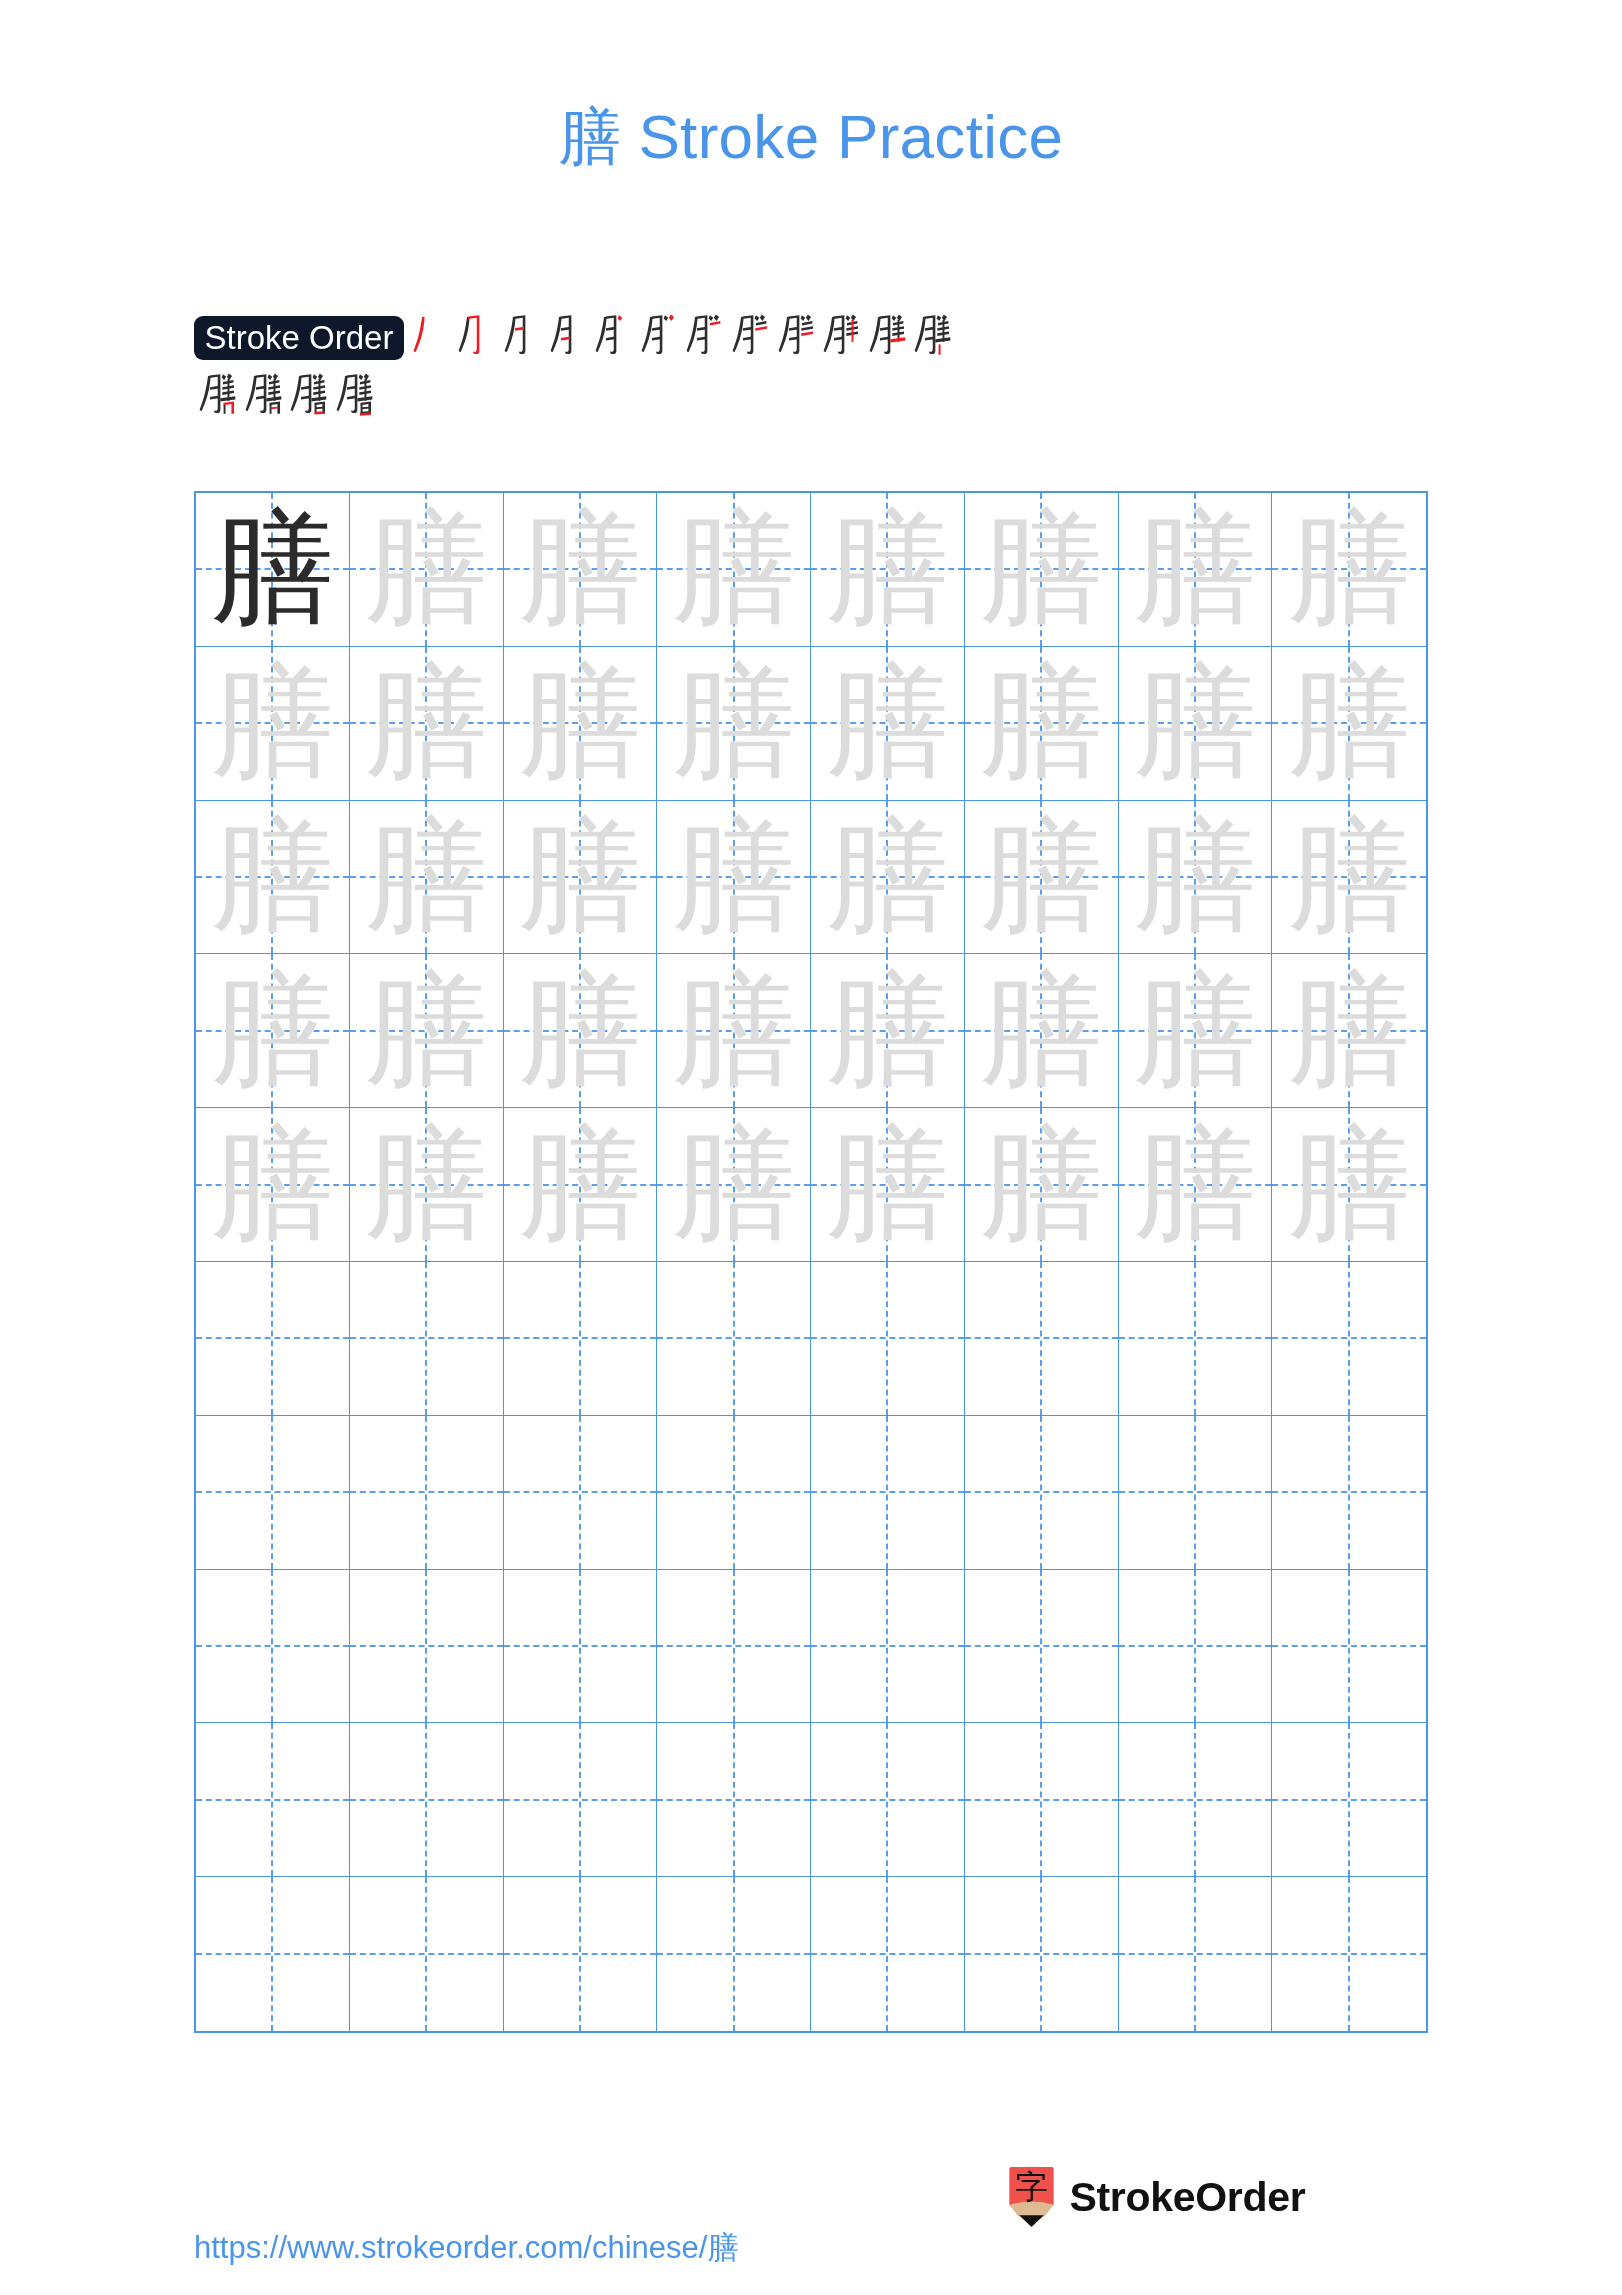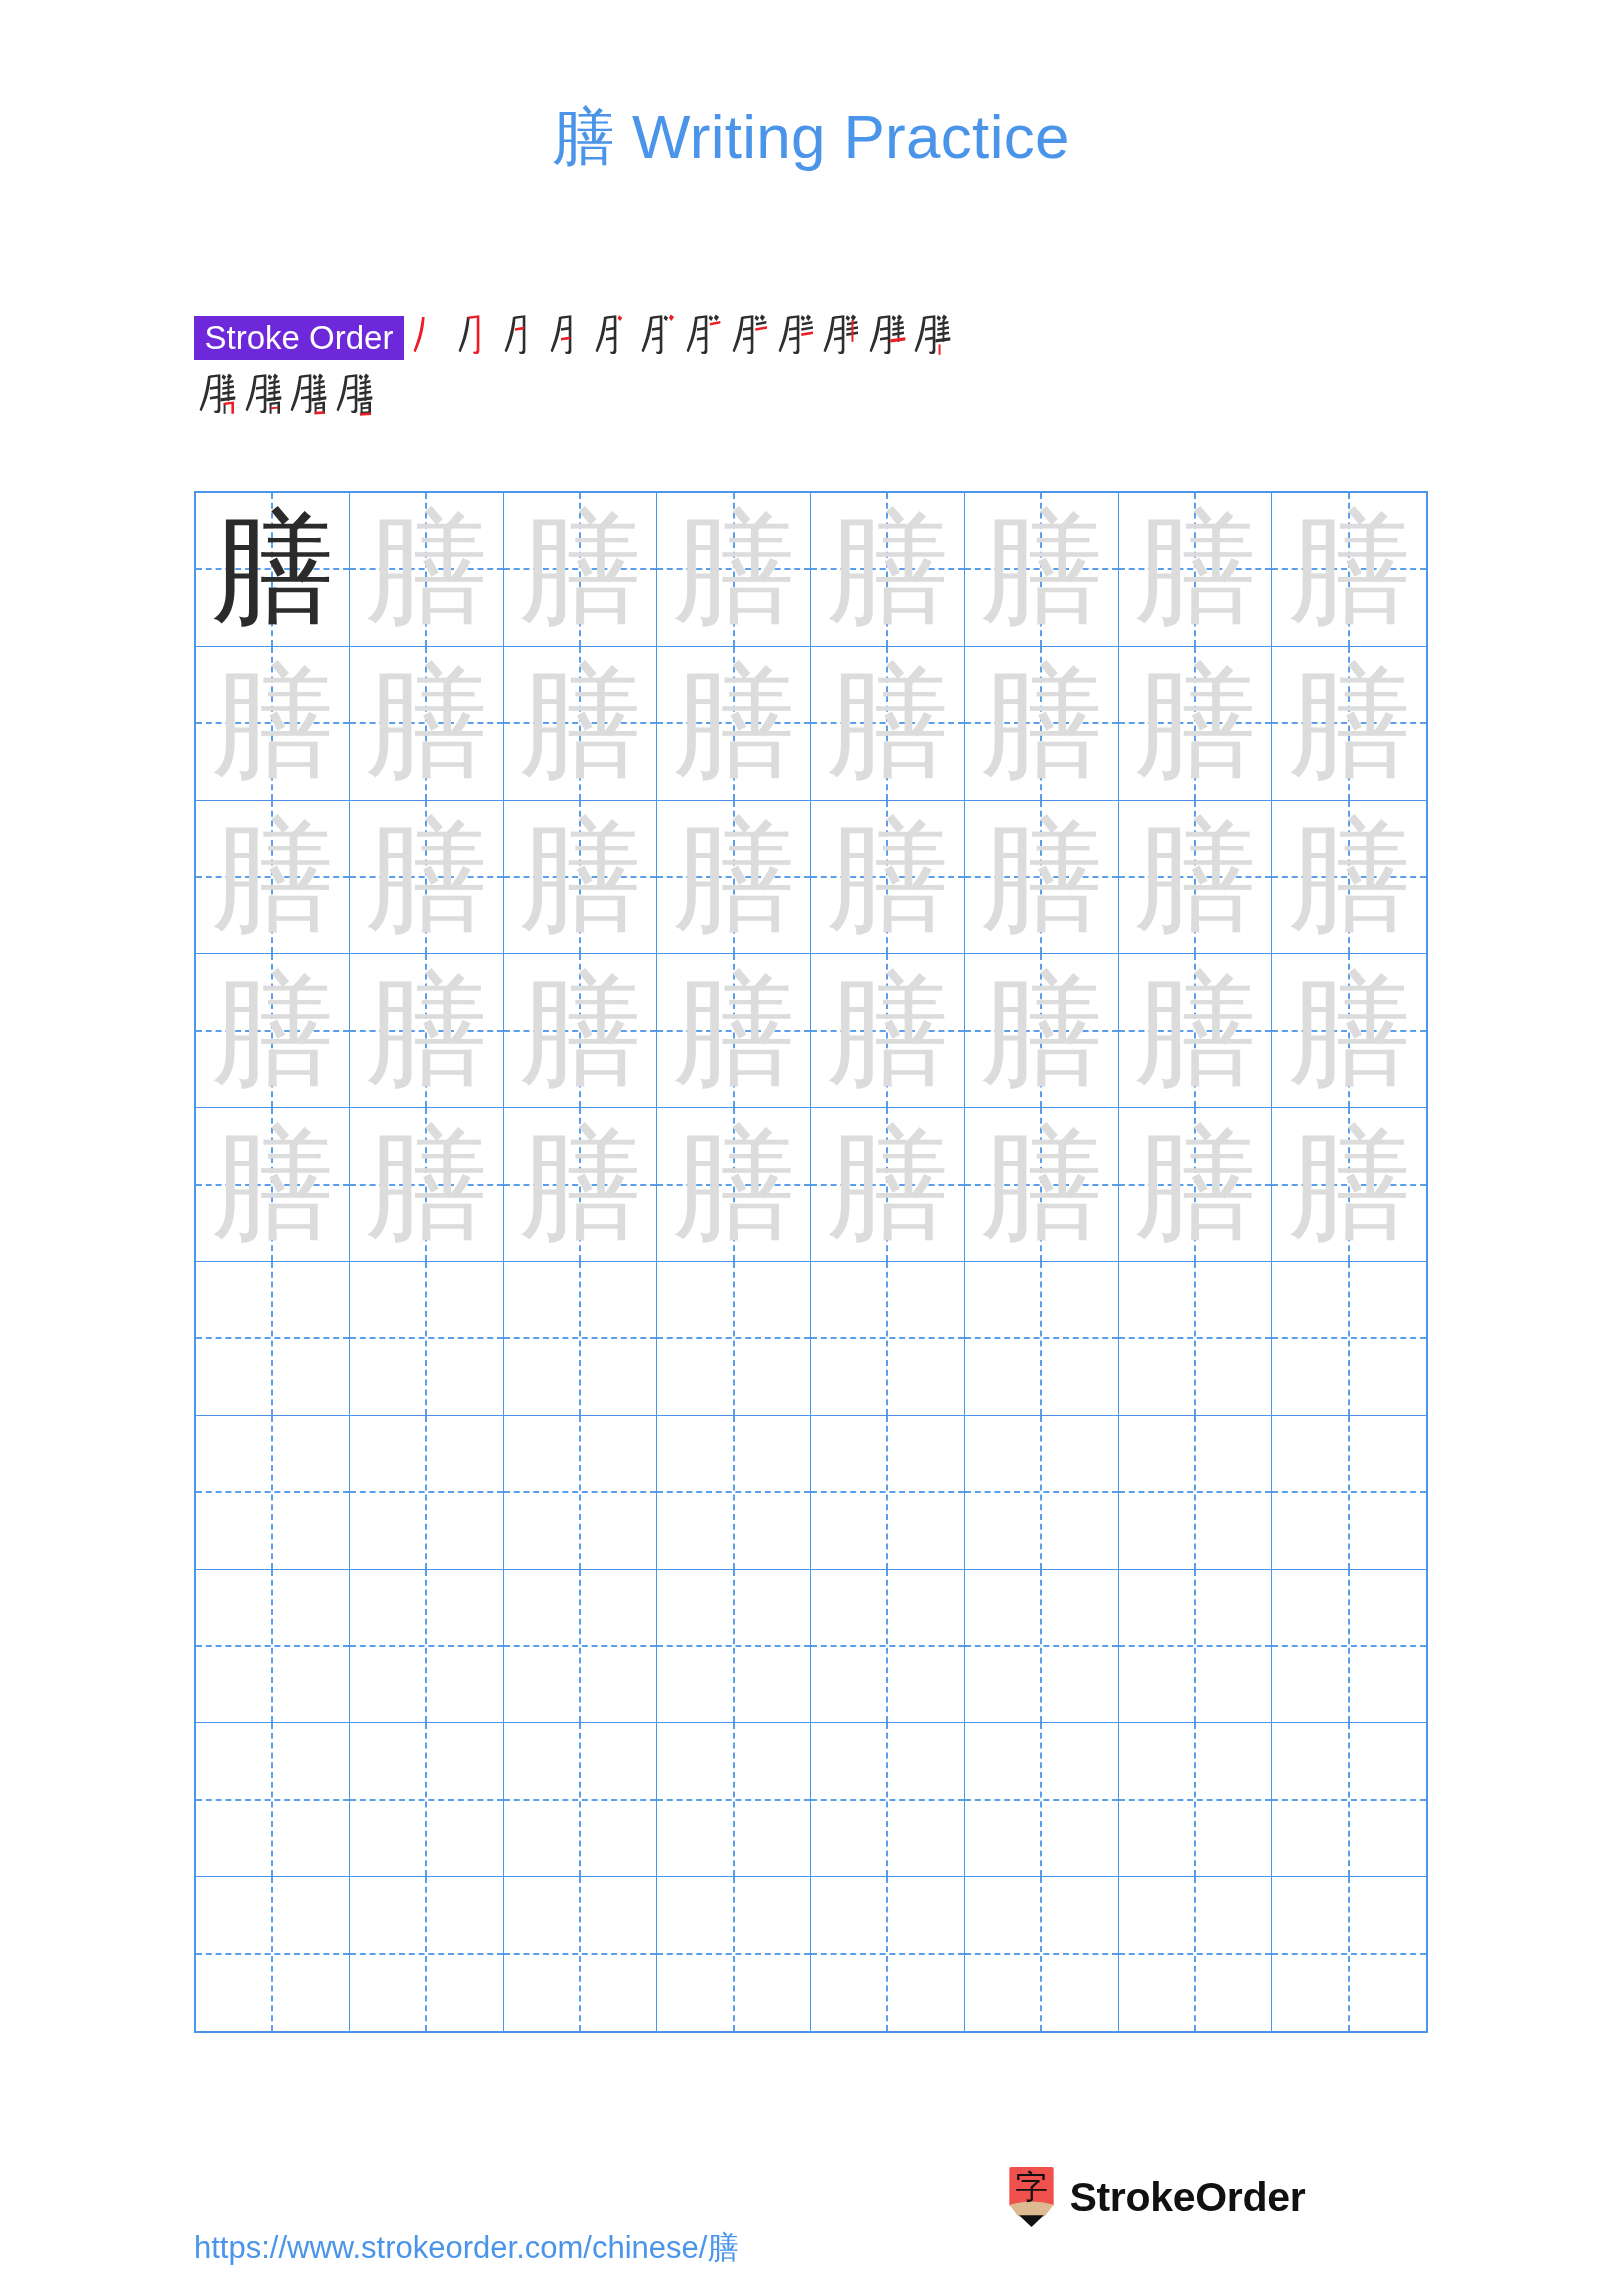--- a/index.html
+++ b/index.html
@@ -44,23 +44,23 @@
     display: flex;
     align-items: flex-end;
     flex-wrap: nowrap;
     height: 52px;
     margin-bottom: 6.5px;
   }
   #stroke-order-badge {
     display: inline-flex;
     align-items: center;
     justify-content: center;
-    background: #6d28d9;
+    background: #0f172a;
     color: #ffffff;
-    border-radius: 0;
+    border-radius: 9px;
     font-size: 33px;
     height: 44px;
     padding: 0 10.5px;
     box-sizing: border-box;
     margin-right: 3.9px;
     white-space: nowrap;
     flex: 0 0 auto;
   }
   .stroke-cell {
     flex: 0 0 auto;
@@ -169,21 +169,21 @@
     font-size: 41px;
     font-weight: bold;
     color: #111111;
     letter-spacing: -0.3px;
     white-space: nowrap;
   }
 </style>
 </head>
 <body>
 
-<div id="page-title">膳 Writing Practice</div>
+<div id="page-title">膳 Stroke Practice</div>
 
 <div id="stroke-order-section">
   <div id="stroke-order-rows">
       <div class="stroke-line">
         <span id="stroke-order-badge">Stroke Order</span>
         <div class="stroke-cell">
           <svg viewBox="0 0 62 80">
             <path d="M21,14 C19,30 16,46 8,66 L11,68 C20,50 24,32 25,14 Z" class="sk-new"></path>
           </svg>
         </div>

